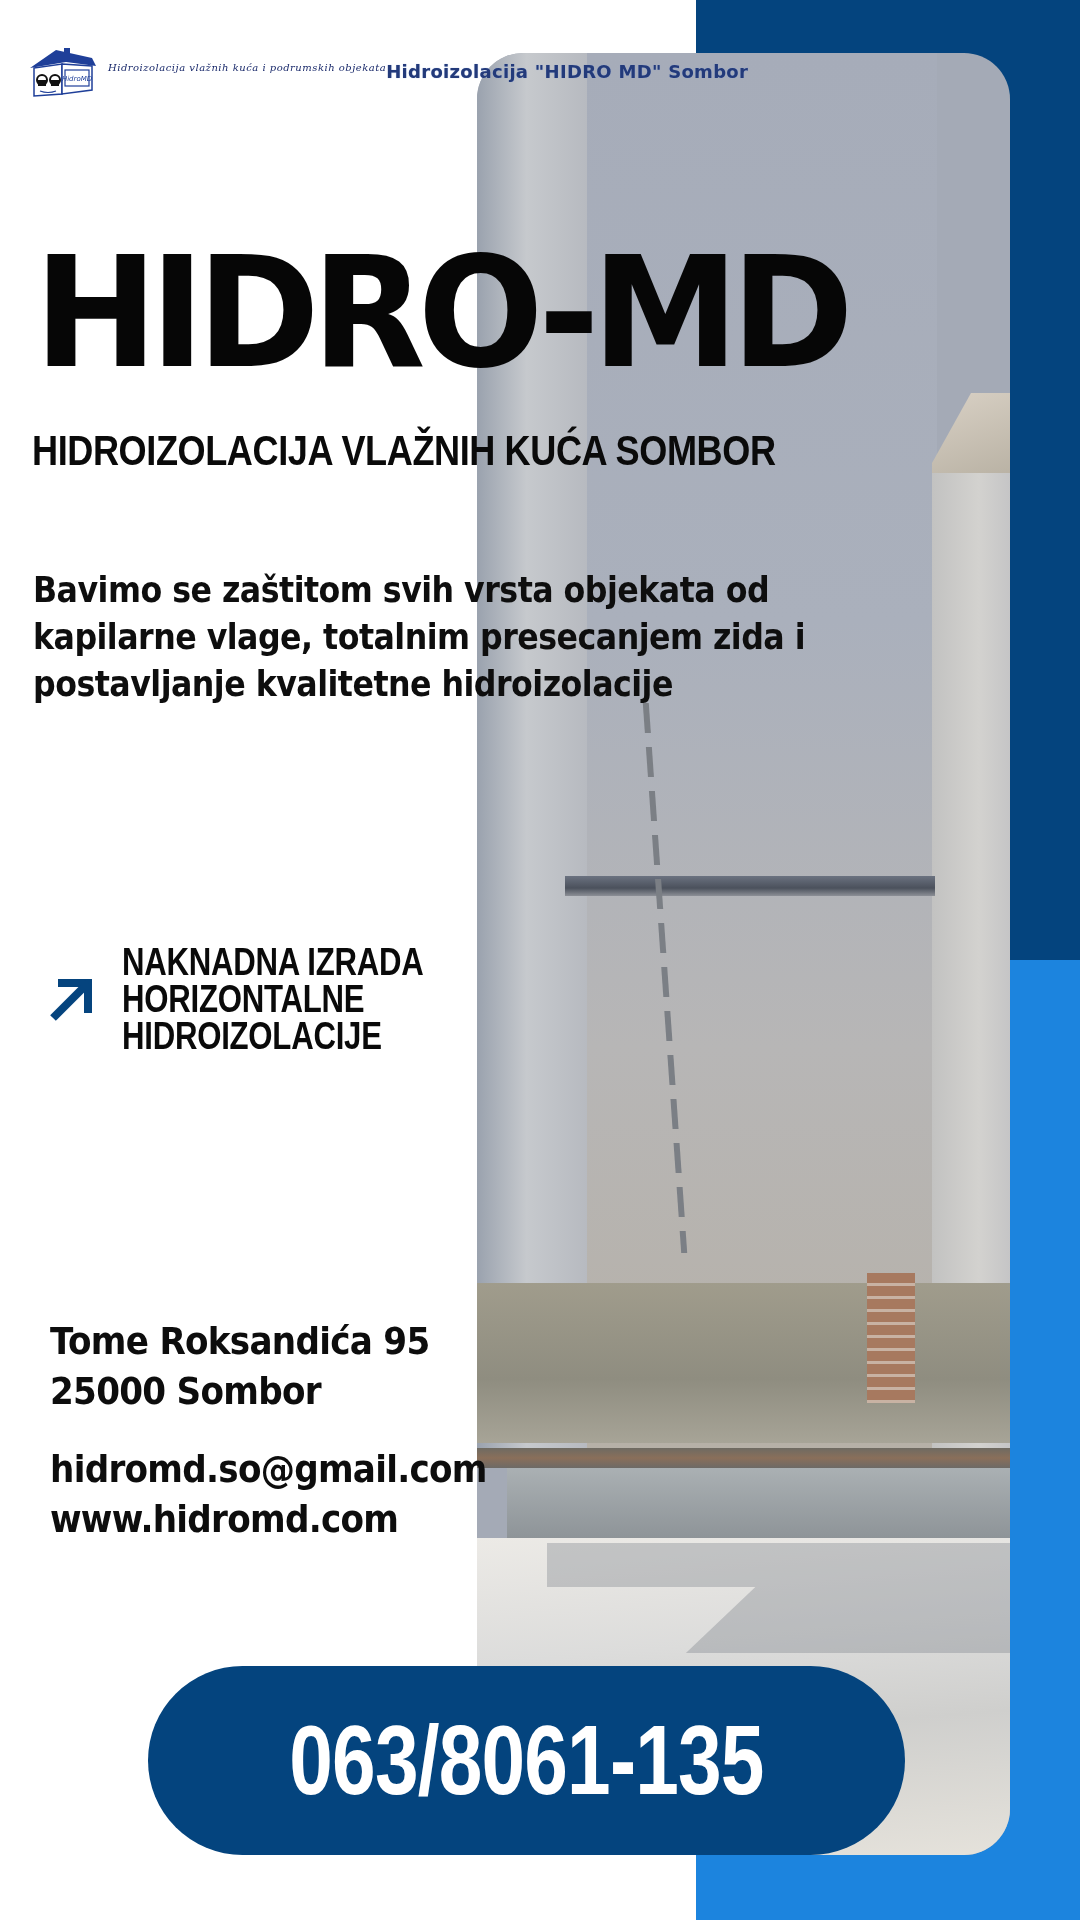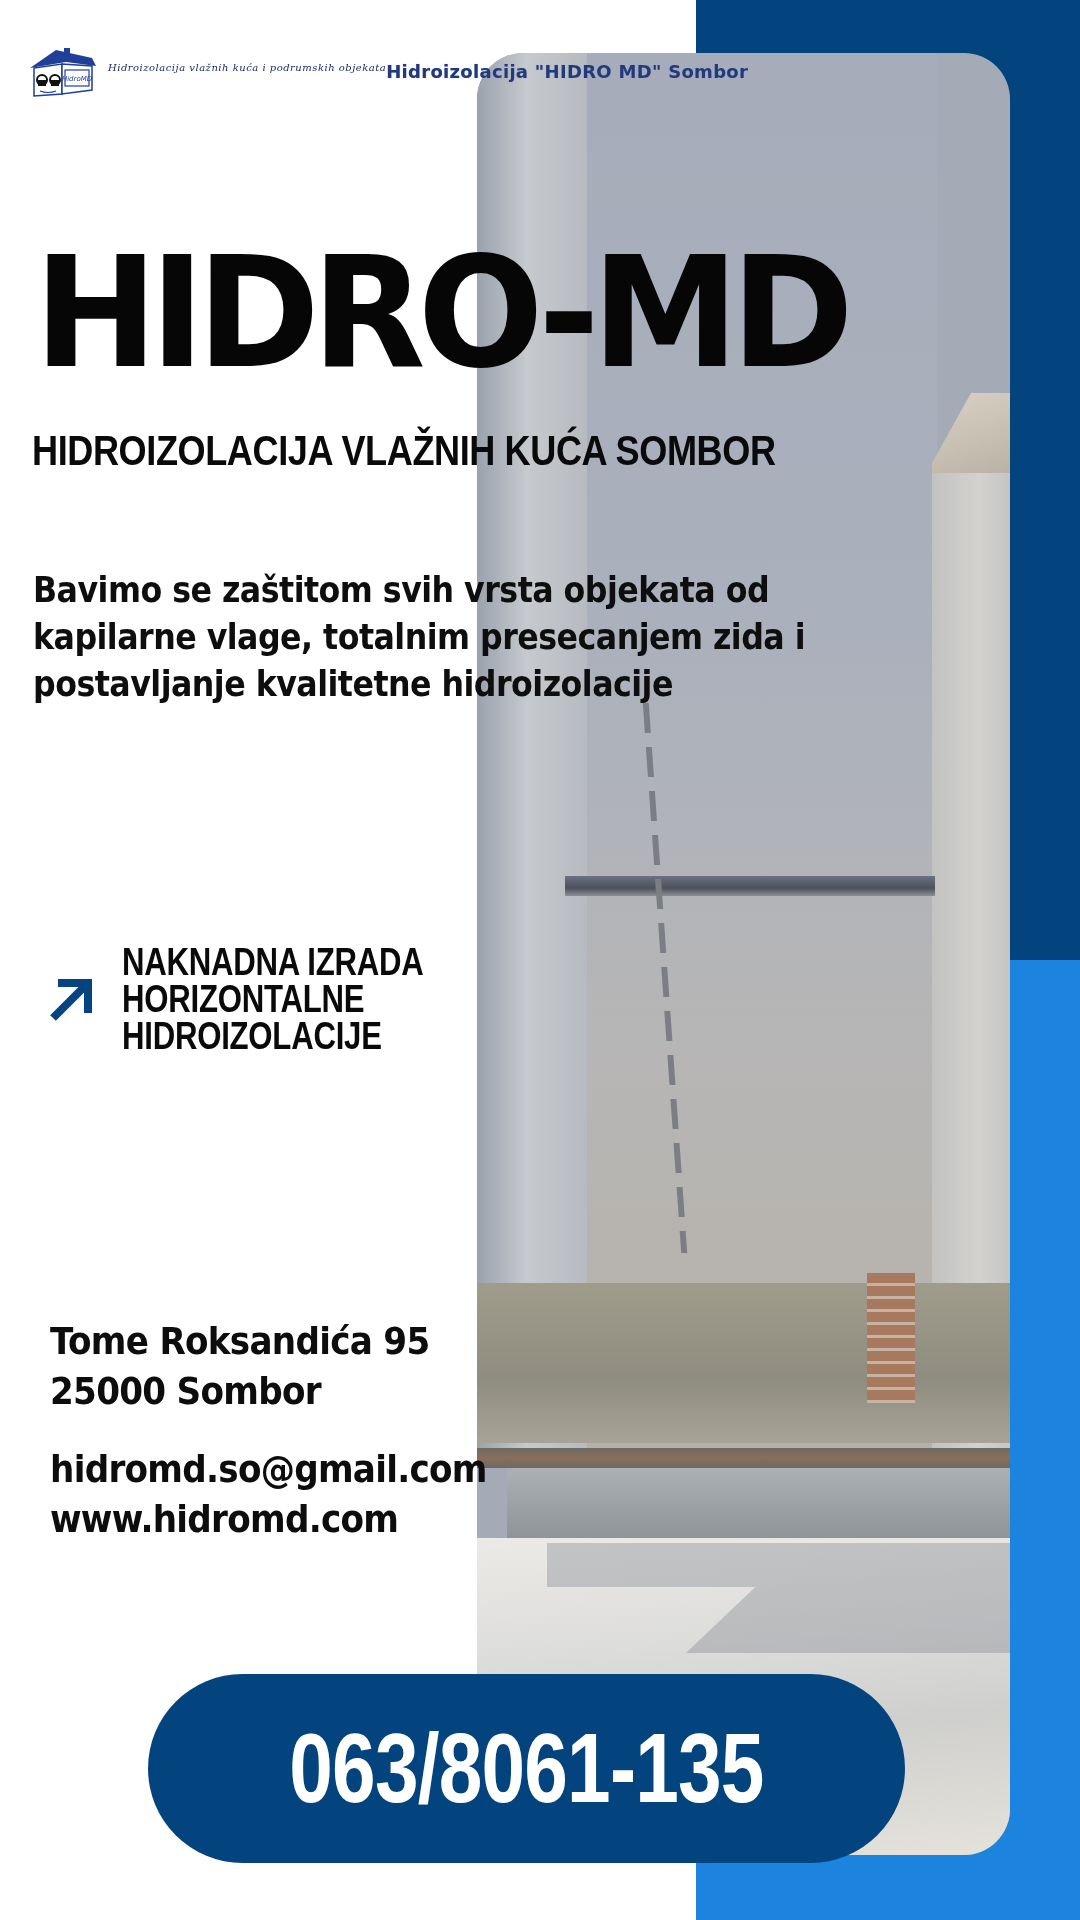--- a/index.html
+++ b/index.html
@@ -118,21 +118,21 @@
     .contact { position: absolute; left: 50px; top: 1316px; }
     .contact-line {
       font-family: "DejaVu Sans", sans-serif; font-weight: bold;
       font-size: 38px; line-height: 50px; color: #0d0d0d; white-space: nowrap;
       transform: scaleX(0.9); transform-origin: left top; letter-spacing: -0.8px;
     }
     .contact-gap { height: 28px; }
     .phone-pill {
       position: absolute; left: 148px; top: 1666px; width: 757px; height: 189px;
       background: #04447e; border-radius: 95px;
-      display: flex; align-items: center; justify-content: center; margin-top: 8px;
+      display: flex; align-items: center; justify-content: center;
     }
     .phone-number {
       font-family: "Liberation Sans", sans-serif; font-weight: bold;
       font-size: 98px; color: #ffffff; letter-spacing: -1px;
       transform: scaleX(0.8); white-space: nowrap;
     }
   </style>
 </head>
 <body>
 

